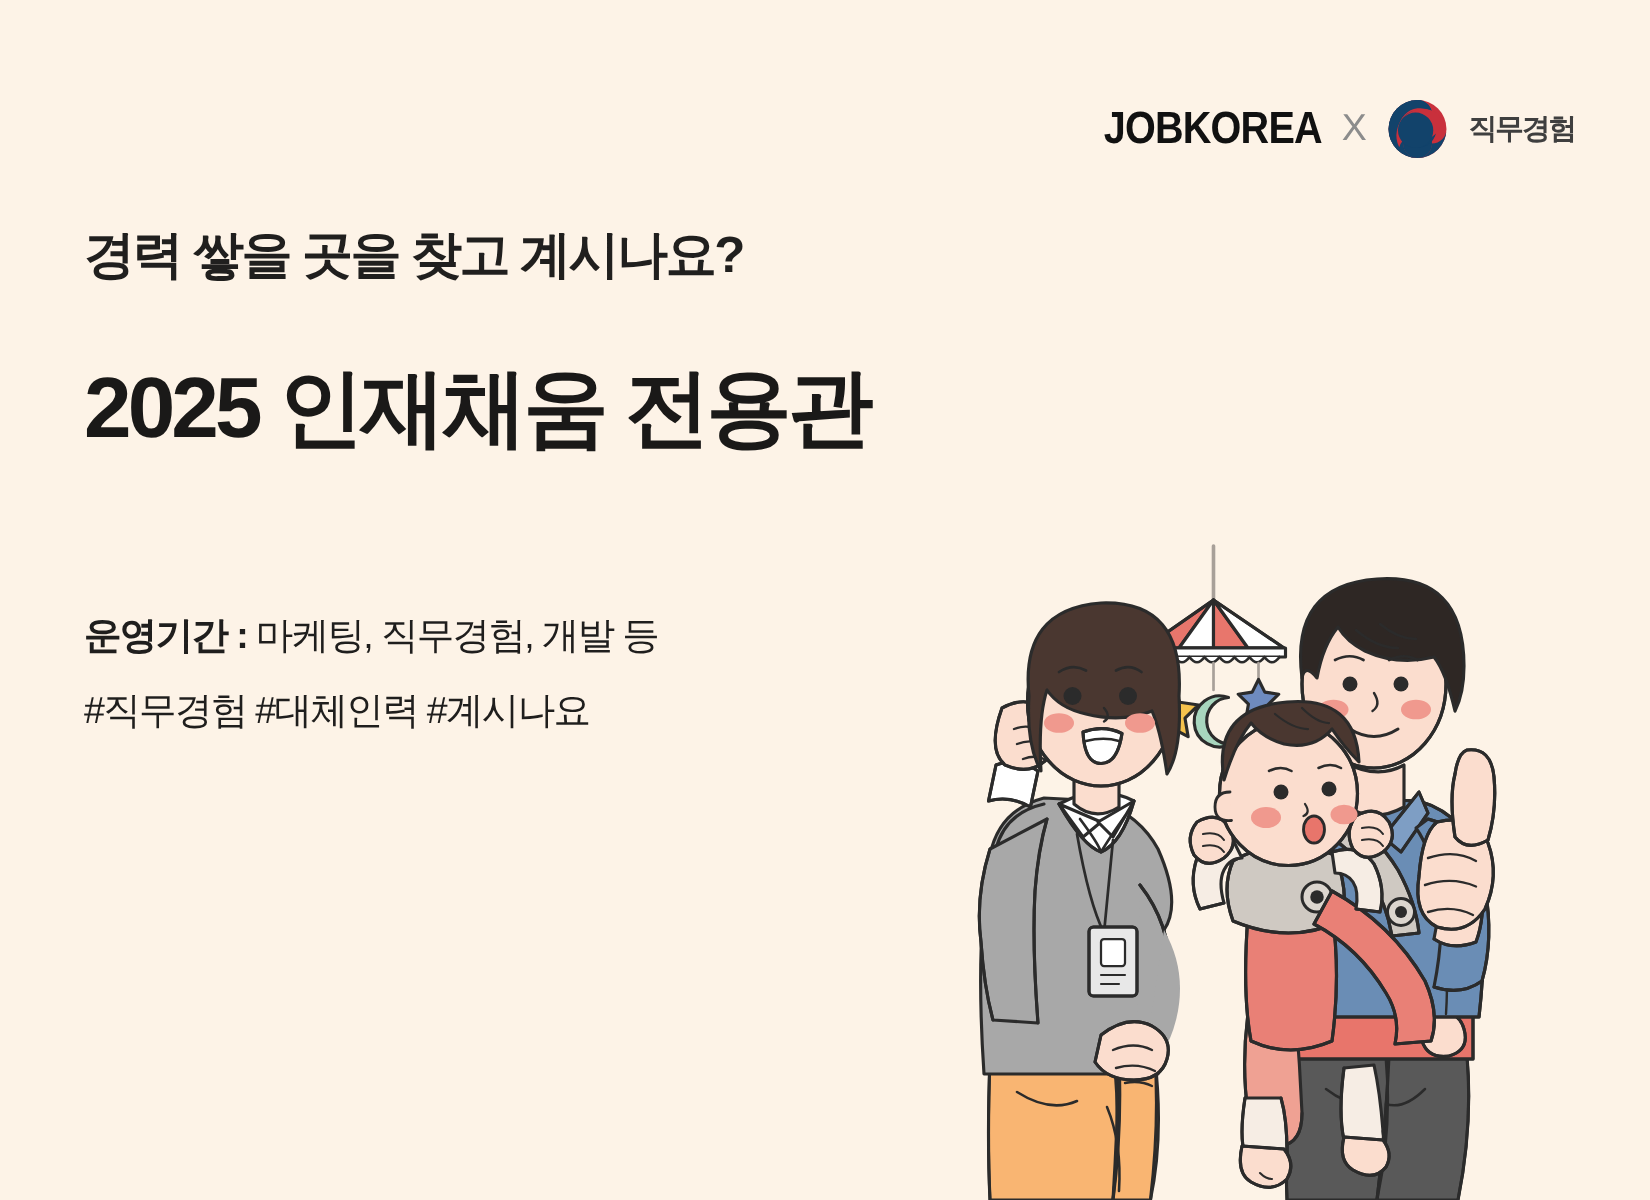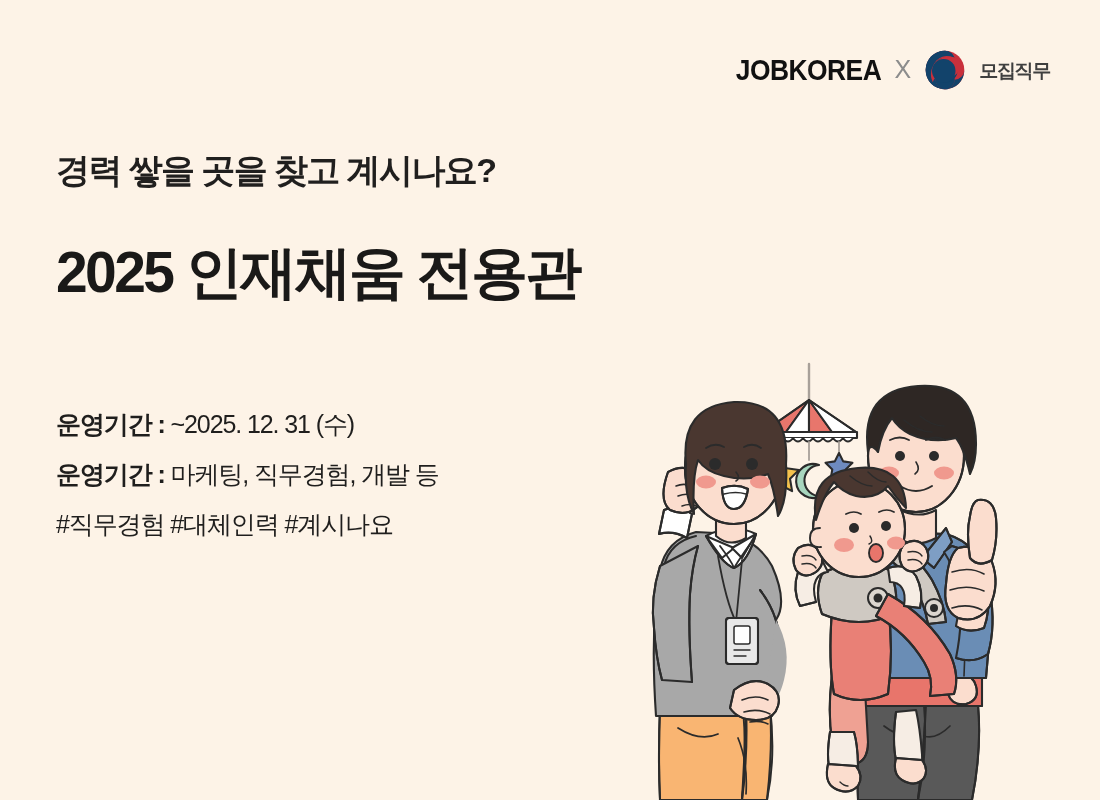--- a/index.html
+++ b/index.html
@@ -15,21 +15,21 @@
     position:relative;
     width:1100px;
     height:800px;
     background:#FDF3E7;
     overflow:hidden;
   }
 
   
   #logo-row {
     position:absolute;
-    top:48px;
+    top:64px;
     right:50px;
     display:flex;
     align-items:center;
     gap:13px;
     height:44px;
   }
   #jobkorea-wordmark {
     font-family:"Liberation Sans","DejaVu Sans",sans-serif;
     font-weight:bold;
     font-size:30px;
@@ -132,35 +132,31 @@
         <path d="M96 50 A46 46 0 0 1 50 96 A23 23 0 0 0 73 73 A23 23 0 0 0 96 50 Z" fill="#12436B"></path>
         <circle cx="50" cy="50" r="30" fill="#12436B"></circle>
         <path d="M50 20 A30 30 0 0 1 50 80 A15 15 0 0 1 50 50 A15 15 0 0 0 50 20 Z" fill="#FDF3E7" opacity="0"></path>
         <path d="M72 22 A34 34 0 0 0 26 70 A20 20 0 0 1 62 58 A22 22 0 0 0 86 40 A34 34 0 0 0 72 22 Z" fill="#C9303C"></path>
         <circle cx="50" cy="50" r="29" fill="#12436B"></circle>
         <path d="M83 26 A42 42 0 0 0 21 79 A24 24 0 0 1 57 65 A26 26 0 0 0 83 26 Z" fill="#C9303C"></path>
         <circle cx="47" cy="52" r="28" fill="#12436B"></circle>
       </svg>
     </span>
 
-    <span id="ministry-name">모집직무</span>
+    <span id="ministry-name">직무경험</span>
   </div>
 
   <div id="copy-block">
 
     <div id="eyebrow-heading">경력 쌓을 곳을 찾고 계시나요?</div>
 
     <h1 id="main-title">2025 인재채움 전용관</h1>
 
     <div id="detail-list">
 
-      <div class="detail-line">
-        <span class="detail-label">운영기간 :</span>
-        <span class="detail-value">~2025. 12. 31 (수)</span>
-      </div>
 
       <div class="detail-line">
         <span class="detail-label">운영기간 :</span>
         <span class="detail-value">마케팅, 직무경험, 개발 등</span>
       </div>
 
       <div id="hashtag-line">#직무경험 #대체인력 #계시나요</div>
     </div>
   </div>
 

